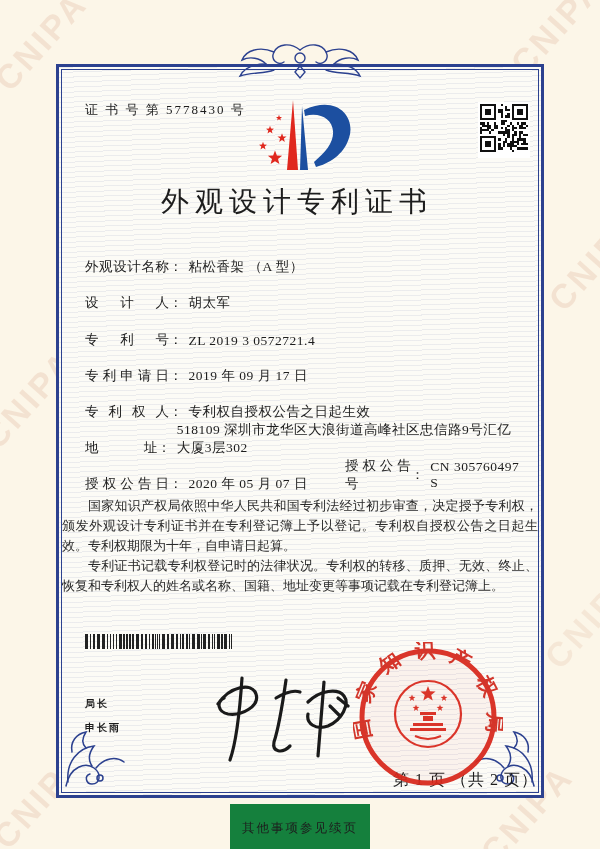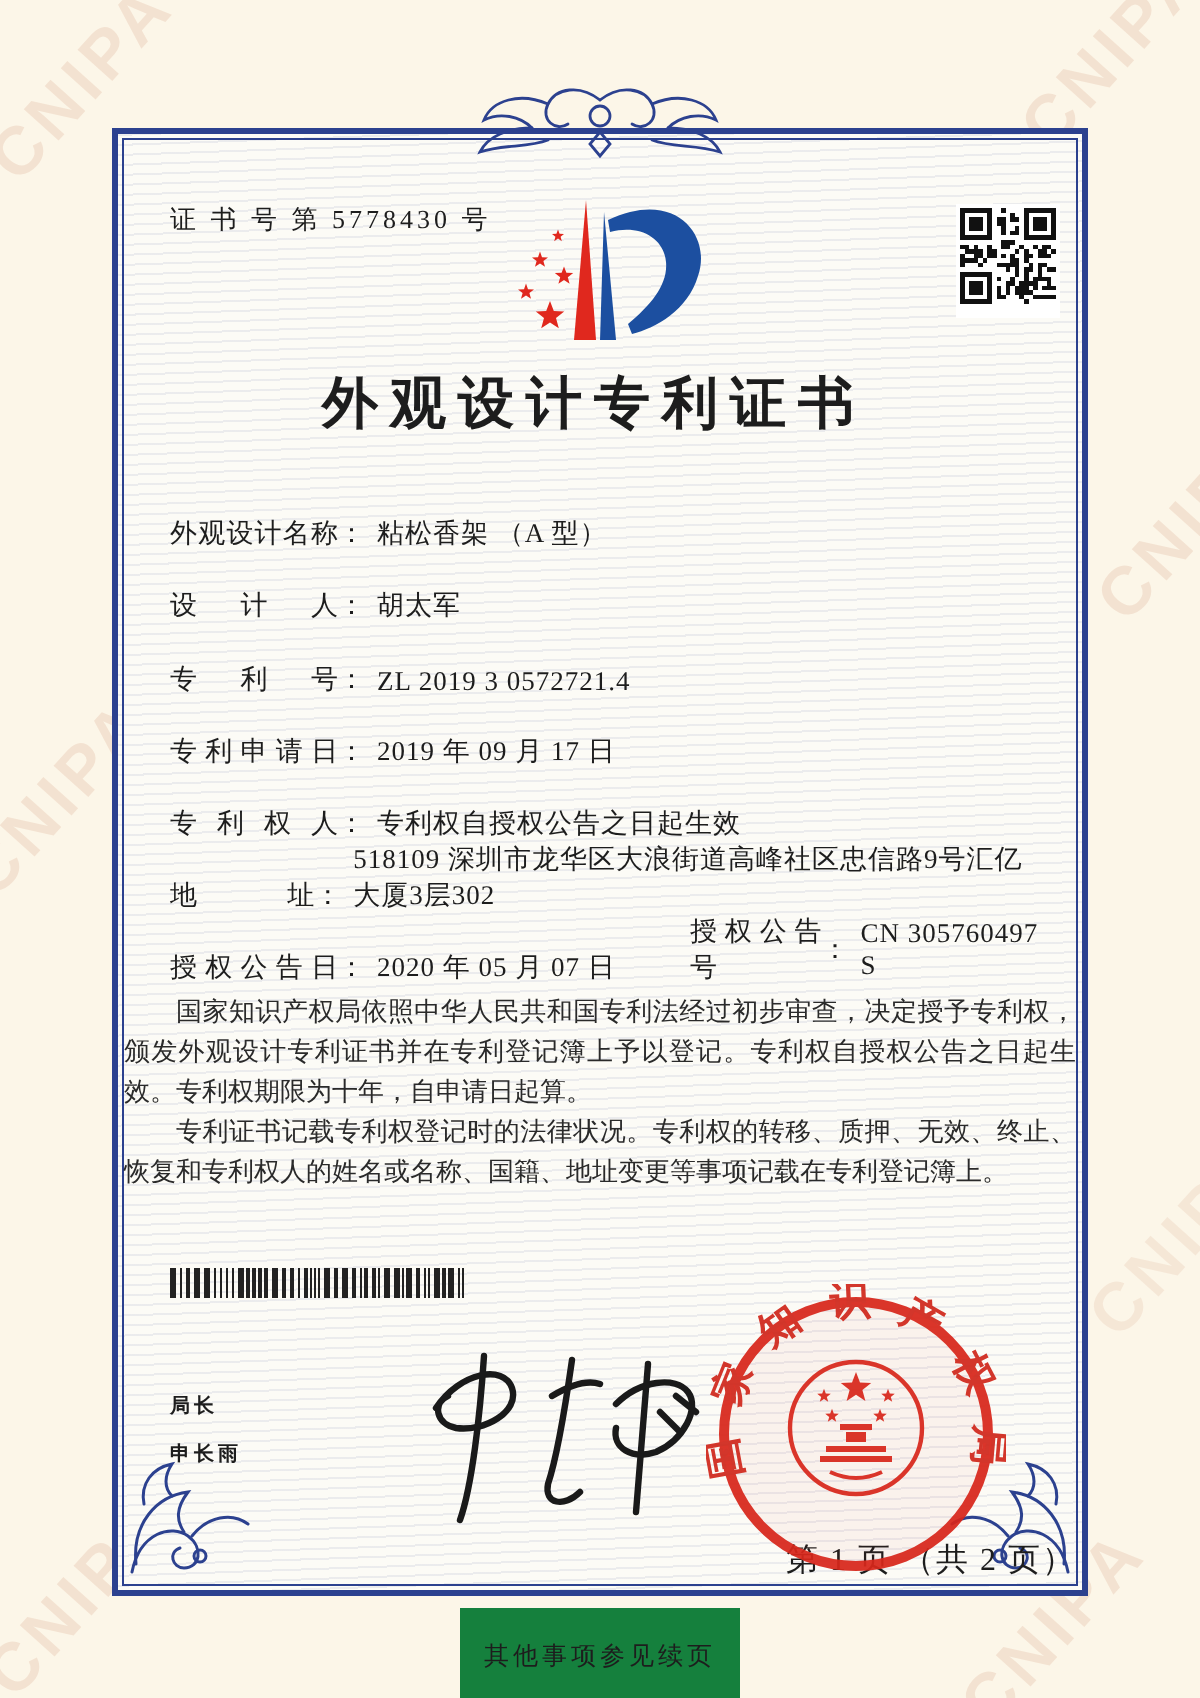--- a/index.html
+++ b/index.html
@@ -34,21 +34,21 @@
   .frame::after{content:""; position:absolute; inset:2px; border:1px solid #2c418f; pointer-events:none;}
   .orn-top{position:absolute; left:230px; top:40px; z-index:2;}
   .orn-corner{position:absolute; z-index:2;}
   .orn-bl{left:60px; top:722px;}
   .orn-br{left:470px; top:722px; transform:scaleX(-1);}
   
   .cert-no{position:absolute; left:85px; top:101px; font-size:13px; letter-spacing:2px; z-index:2;}
   .logo{position:absolute; left:248px; top:94px; z-index:2;}
   .qr{position:absolute; left:478px; top:102px; z-index:2; background:#fff; padding:2px;}
   .title{position:absolute; left:56px; top:183px; width:482px; text-align:center;
-         font-size:28px; font-weight:700; letter-spacing:6px; z-index:2;}
+         font-size:28px; font-weight:400; letter-spacing:6px; z-index:2;}
   
   .rows{position:absolute; left:85px; top:240px; width:440px; z-index:2;}
   .row{height:36.2px; display:flex; align-items:flex-end; font-size:13.5px; position:relative;}
   .flabel{display:inline-block; width:84px; text-align:justify; text-align-last:justify;}
   .fvalue{margin-left:6px; letter-spacing:.5px;}
   .pair2{position:absolute; left:220px; display:flex; align-items:center;padding-left:40px;}
   .pair2 .flabel{width:70px;}
   
   .paras{position:absolute; left:62px; top:496px; width:476px; z-index:2;
          font-size:13px; line-height:20px; text-align:justify; color:#2a2a2a;}

